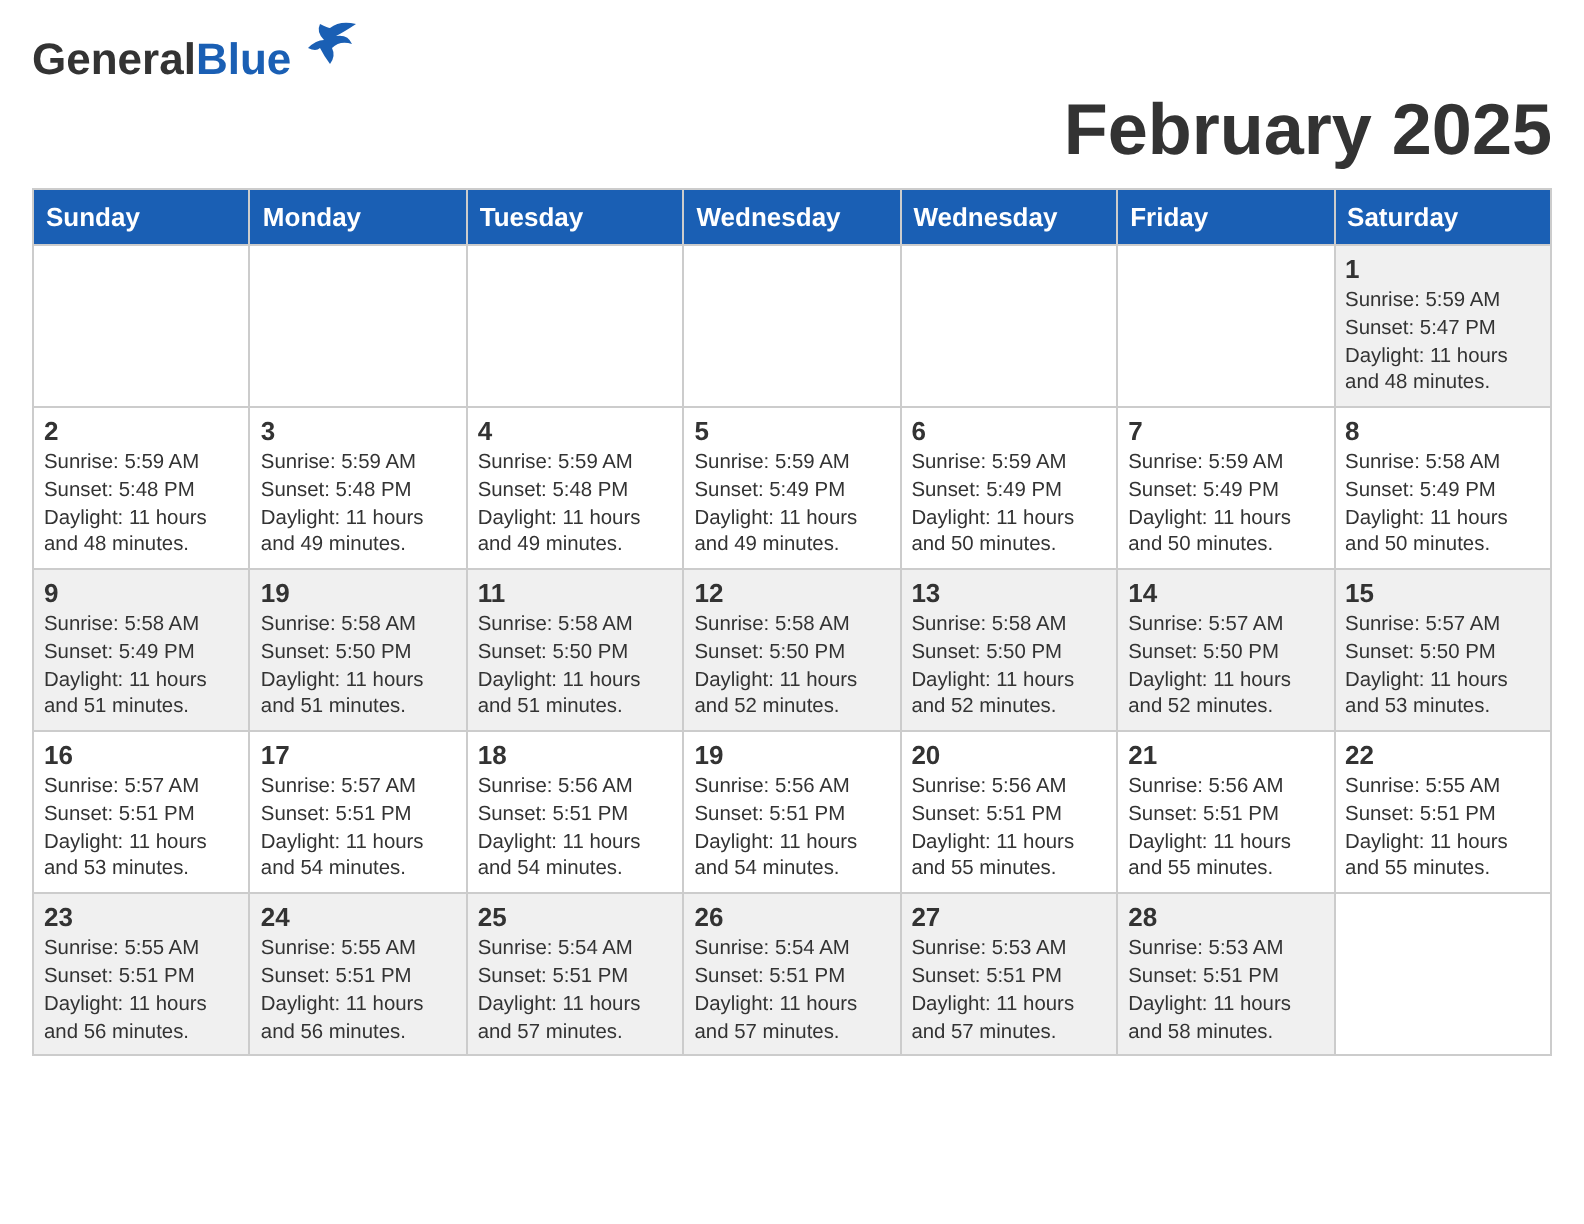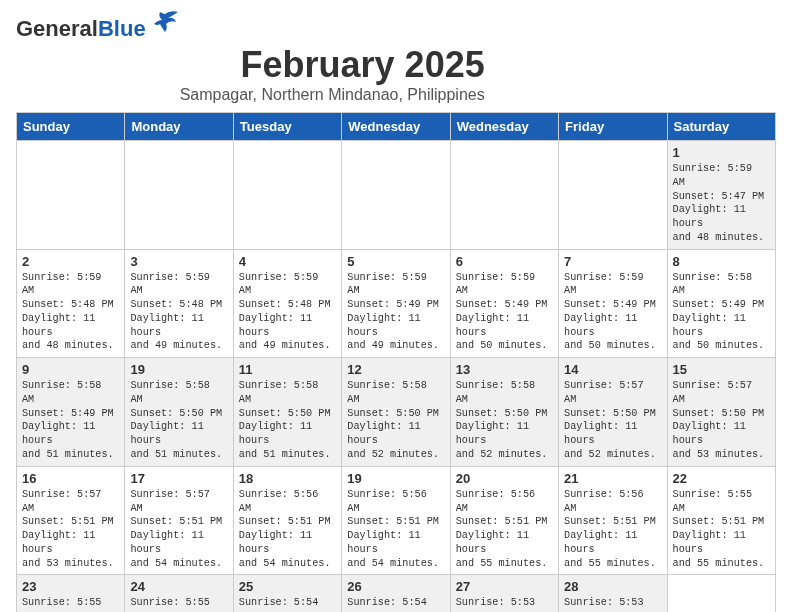--- a/index.html
+++ b/index.html
@@ -5,21 +5,21 @@
     * { box-sizing: border-box; margin: 0; padding: 0; }
     body {
       font-family: Arial, sans-serif;
       background: #fff;
       width: 792px;
       min-height: 612px;
       padding: 16px;
     }
     .header-section {
       display: flex;
-      justify-content: flex-start;
+      justify-content: space-between;
       align-items: flex-start;
       margin-bottom: 8px;
     }
     .logo {
       display: flex;
       flex-direction: column;
       align-items: flex-start;
     }
     .title-section {
       text-align: right;
@@ -65,21 +65,20 @@
       font-size: 13px;
       font-weight: bold;
       color: #333;
       display: block;
       margin-bottom: 2px;
     }
     .cell-content {
       font-size: 10.2px;
       line-height: 1.35;
       color: #333;
-      font-family: Liberation Mono, monospace;
     }
     .empty-cell {
       background: #f5f5f5;
     }
   </style>
 </head>
 <body>
 
 <div class="header-section">
   <div class="logo">
@@ -89,21 +88,20 @@
       </div>
       <div style="margin-left:4px; margin-top:-6px;">
         <svg width="30" height="28" viewBox="0 0 30 28">
           <path d="M15 4 Q20 0 28 2 Q22 6 18 8 Q24 7 26 12 Q20 10 16 14 Q18 18 15 22 Q12 18 10 14 Q8 16 4 14 Q8 10 12 10 Q8 6 10 2 Q14 4 15 4Z" fill="#1a5fb4"></path>
         </svg>
       </div>
     </div>
   </div>
   <div class="title-section">
     <div class="month-year">February 2025</div>
-    <div class="location">Sampagar, Northern Mindanao, Philippines</div>
   </div>
 </div>
 
 <table class="calendar">
   <thead>
     <tr id="header-row">
     <th>Sunday</th>
         <th>Monday</th>
         <th>Tuesday</th>
         <th>Wednesday</th>

